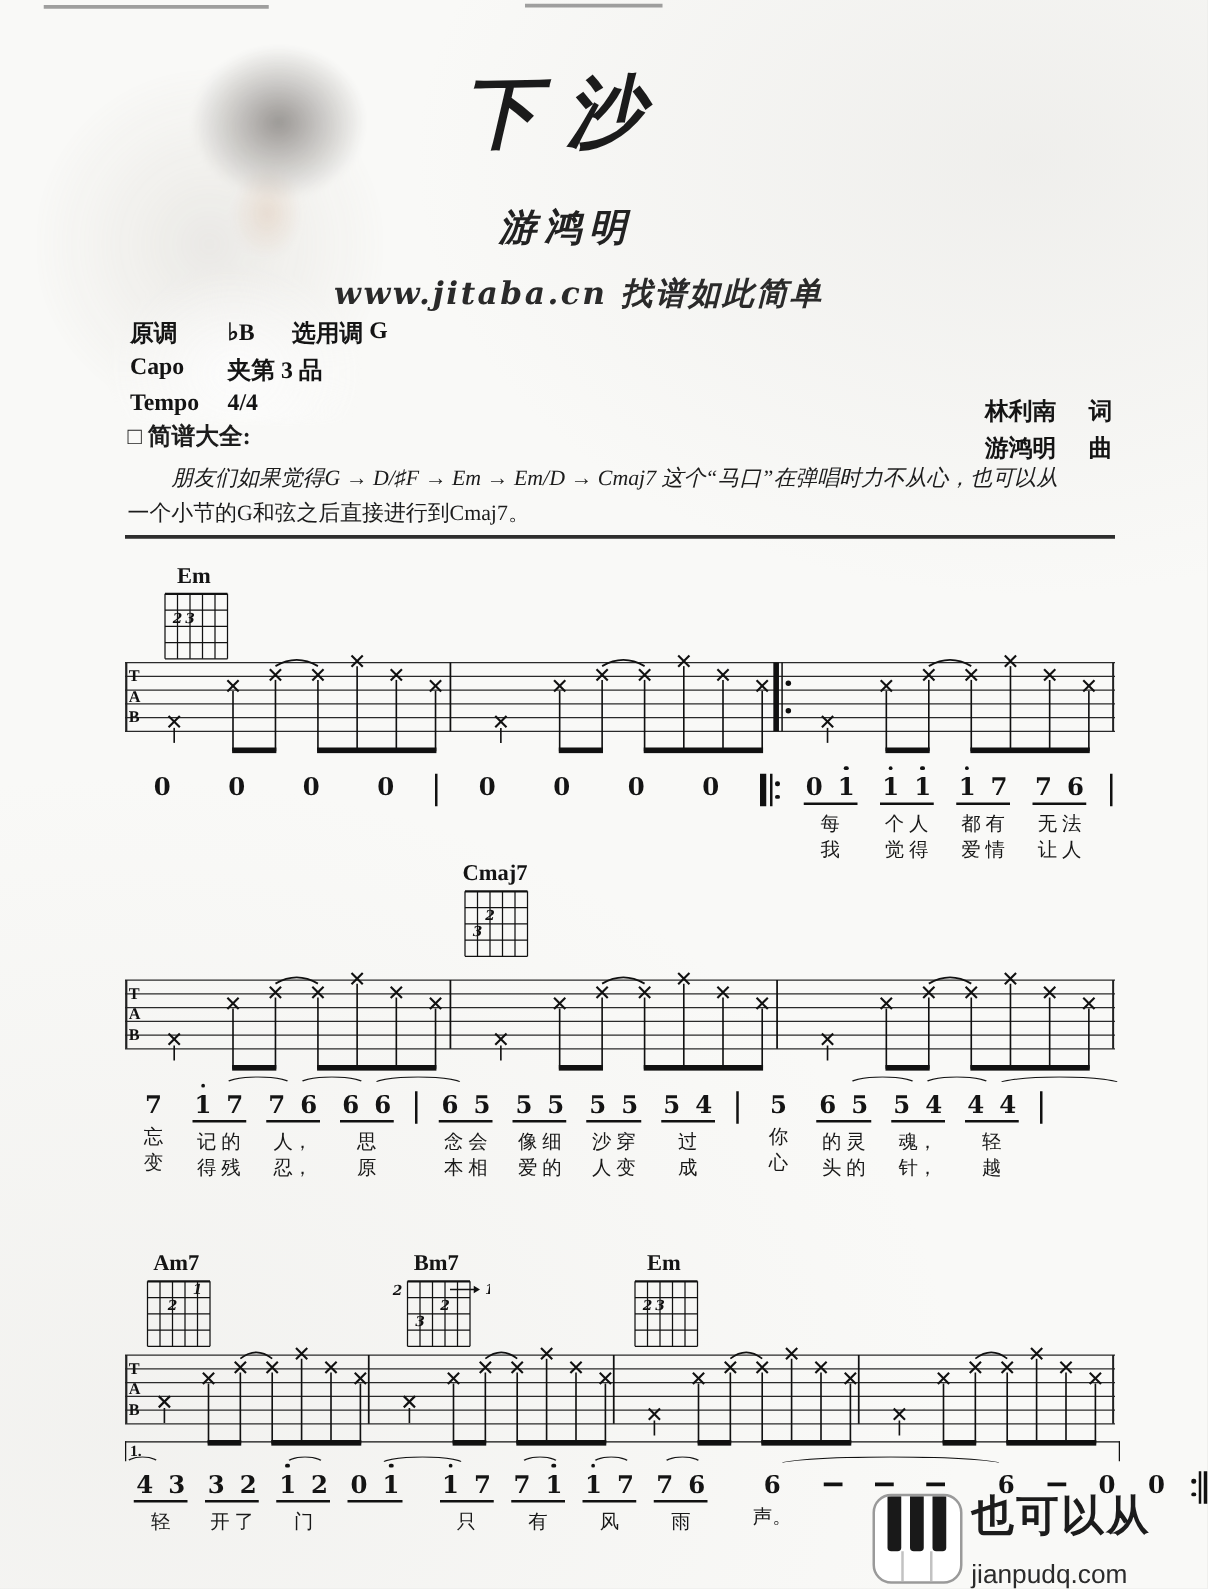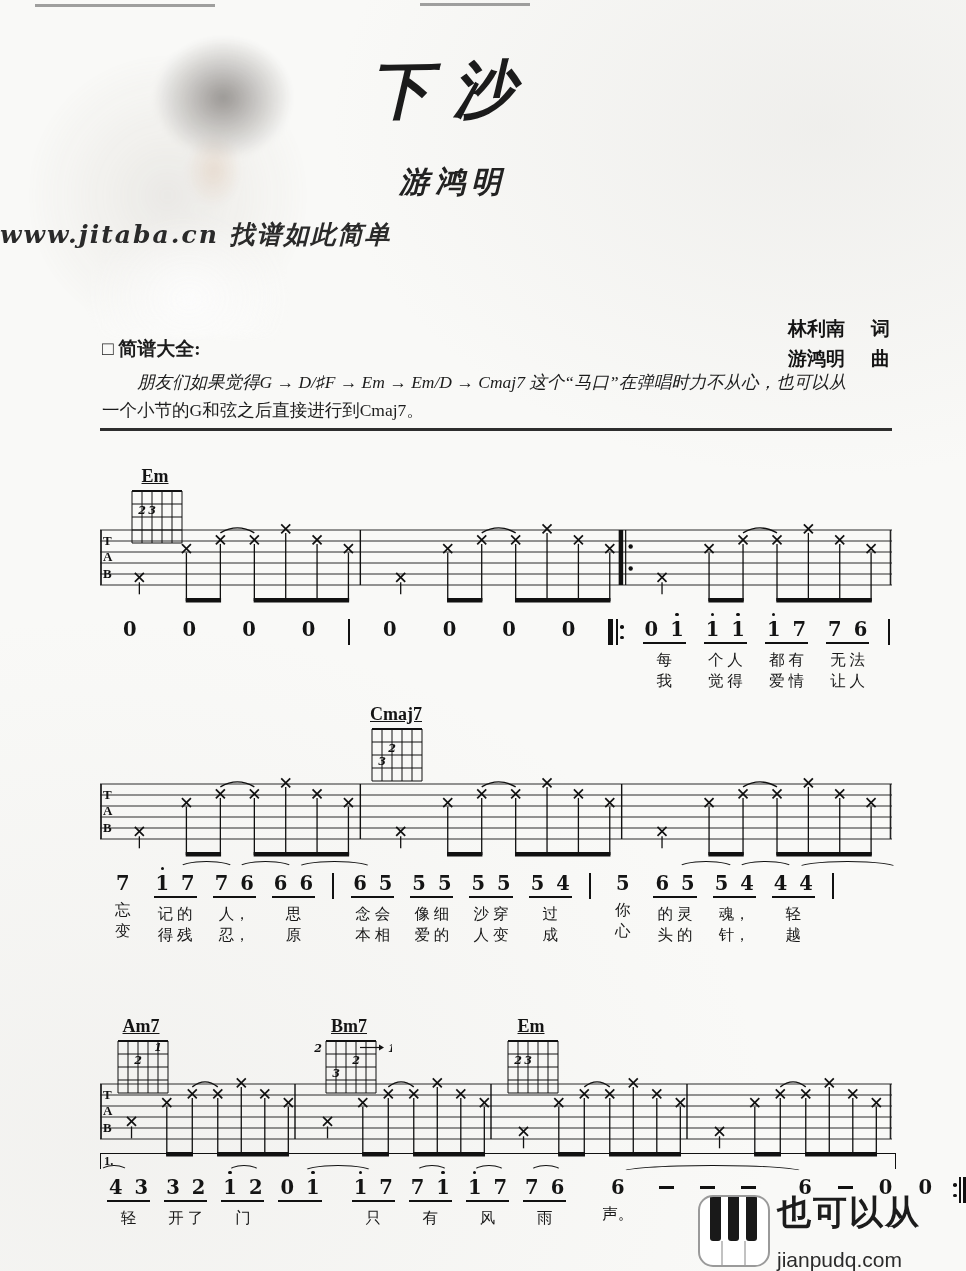--- a/index.html
+++ b/index.html
@@ -16,42 +16,42 @@
            radial-gradient(100px 88px at 63% 24%, rgba(45,38,34,.5), rgba(45,38,34,0) 70%),
            radial-gradient(40px 52px at 60% 47%, rgba(215,184,158,.38), transparent 72%),
            radial-gradient(125px 105px at 52% 88%, rgba(253,253,253,.95), transparent 80%),
            radial-gradient(170px 170px at 45% 55%, rgba(150,140,128,.16), transparent 85%);
          filter:blur(3px);opacity:.9;}
   
   .title{position:absolute;top:48px;left:0;right:60px;text-align:center;
          font:italic 700 62px "DejaVu Serif", serif;letter-spacing:22px;color:#1b1b1b;transform:rotate(-1deg);}
   .artist{position:absolute;top:162px;left:0;right:60px;text-align:center;
           font:italic 600 30px "DejaVu Serif", serif;letter-spacing:6px;color:#222;}
-  .sitewm{position:absolute;top:218px;left:0;right:40px;
+  .sitewm{position:absolute;top:218px;left:0;right:40px;text-align:center;
           font:italic 700 25px "DejaVu Serif", serif;letter-spacing:2px;color:#2a2a2a;}
   
   .meta{position:absolute;left:104px;top:254px;font:700 19px "Liberation Serif", serif;}
   .meta .mrow{display:flex;margin-bottom:3px;}
   .meta .mlabel{width:78px;}
   .meta .mval{margin-right:30px;}
   
   .credits{position:absolute;left:788px;top:316px;font:700 19px "Liberation Serif", serif;}
   .credits .crow{display:flex;gap:26px;margin-bottom:4px;}
   
   .analysis{position:absolute;left:102px;top:336px;width:790px;font-size:17.5px;color:#1c1c1c;}
   .analysis .ahead{font-weight:700;font-size:19px;}
   .analysis .aline1{margin-top:8px;text-indent:2em;font-style:italic;}
   .analysis .aline2{margin-top:4px;}
   .rule{position:absolute;left:100px;top:428px;width:792px;height:2.5px;background:#2e2e2e;}
   
   .system{position:absolute;left:100px;width:800px;}
   #sys0{top:450px;} #sys1{top:688px;} #sys2{top:956px;margin-top:44px;}
   .chordrow{position:relative;}
   #sys0 .chordrow{height:70px;} #sys1 .chordrow{height:86px;} #sys2 .chordrow{height:74px;}
-  .chord{position:absolute;top:16px;text-decoration:underline;}
+  .chord{position:absolute;top:0;}
   #sys0 .chord{left:18px;}
   #sys1 .chord{left:258px;}
   #sys2 .chord:nth-child(1){left:4px;}
   #sys2 .chord:nth-child(2){left:212px;}
   #sys2 .chord:nth-child(3){left:394px;}
   .chordname{font:700 18px "Liberation Serif", serif;text-align:center;margin-left:12px;width:50px;}
   .fingernum{font:italic 700 11px "DejaVu Serif", serif;fill:#111;}
   .tabletter{font:700 13px "Liberation Serif", serif;fill:#111;}
   .tabwrap{height:88px;}
   
@@ -107,20 +107,36 @@
 
 <div class="page">
   <div class="scan-artifact" style="left:35px;top:4px;width:180px;"></div>
   <div class="scan-artifact" style="left:420px;top:3px;width:110px;"></div>
   <div class="photo"></div>
 
   <div class="title">下沙</div>
   <div class="artist">游鸿明</div>
   <div class="sitewm">www.jitaba.cn 找谱如此简单</div>
 
+  <div class="meta">
+    <div class="mrow">
+      <span class="mlabel">原调</span>
+      <span class="mval">♭B</span>
+      <span class="mlabel2">选用调</span>&nbsp;
+      <span>G</span>
+    </div>
+    <div class="mrow">
+      <span class="mlabel">Capo</span>
+      <span class="mval">夹第 3 品</span>
+    </div>
+    <div class="mrow">
+      <span class="mlabel">Tempo</span>
+      <span class="mval">4/4</span>
+    </div>
+  </div>
 
   <div class="credits">
     <div class="crow">
       <span>林利南</span>
       <span>词</span>
     </div>
     <div class="crow">
       <span>游鸿明</span>
       <span>曲</span>
     </div>

